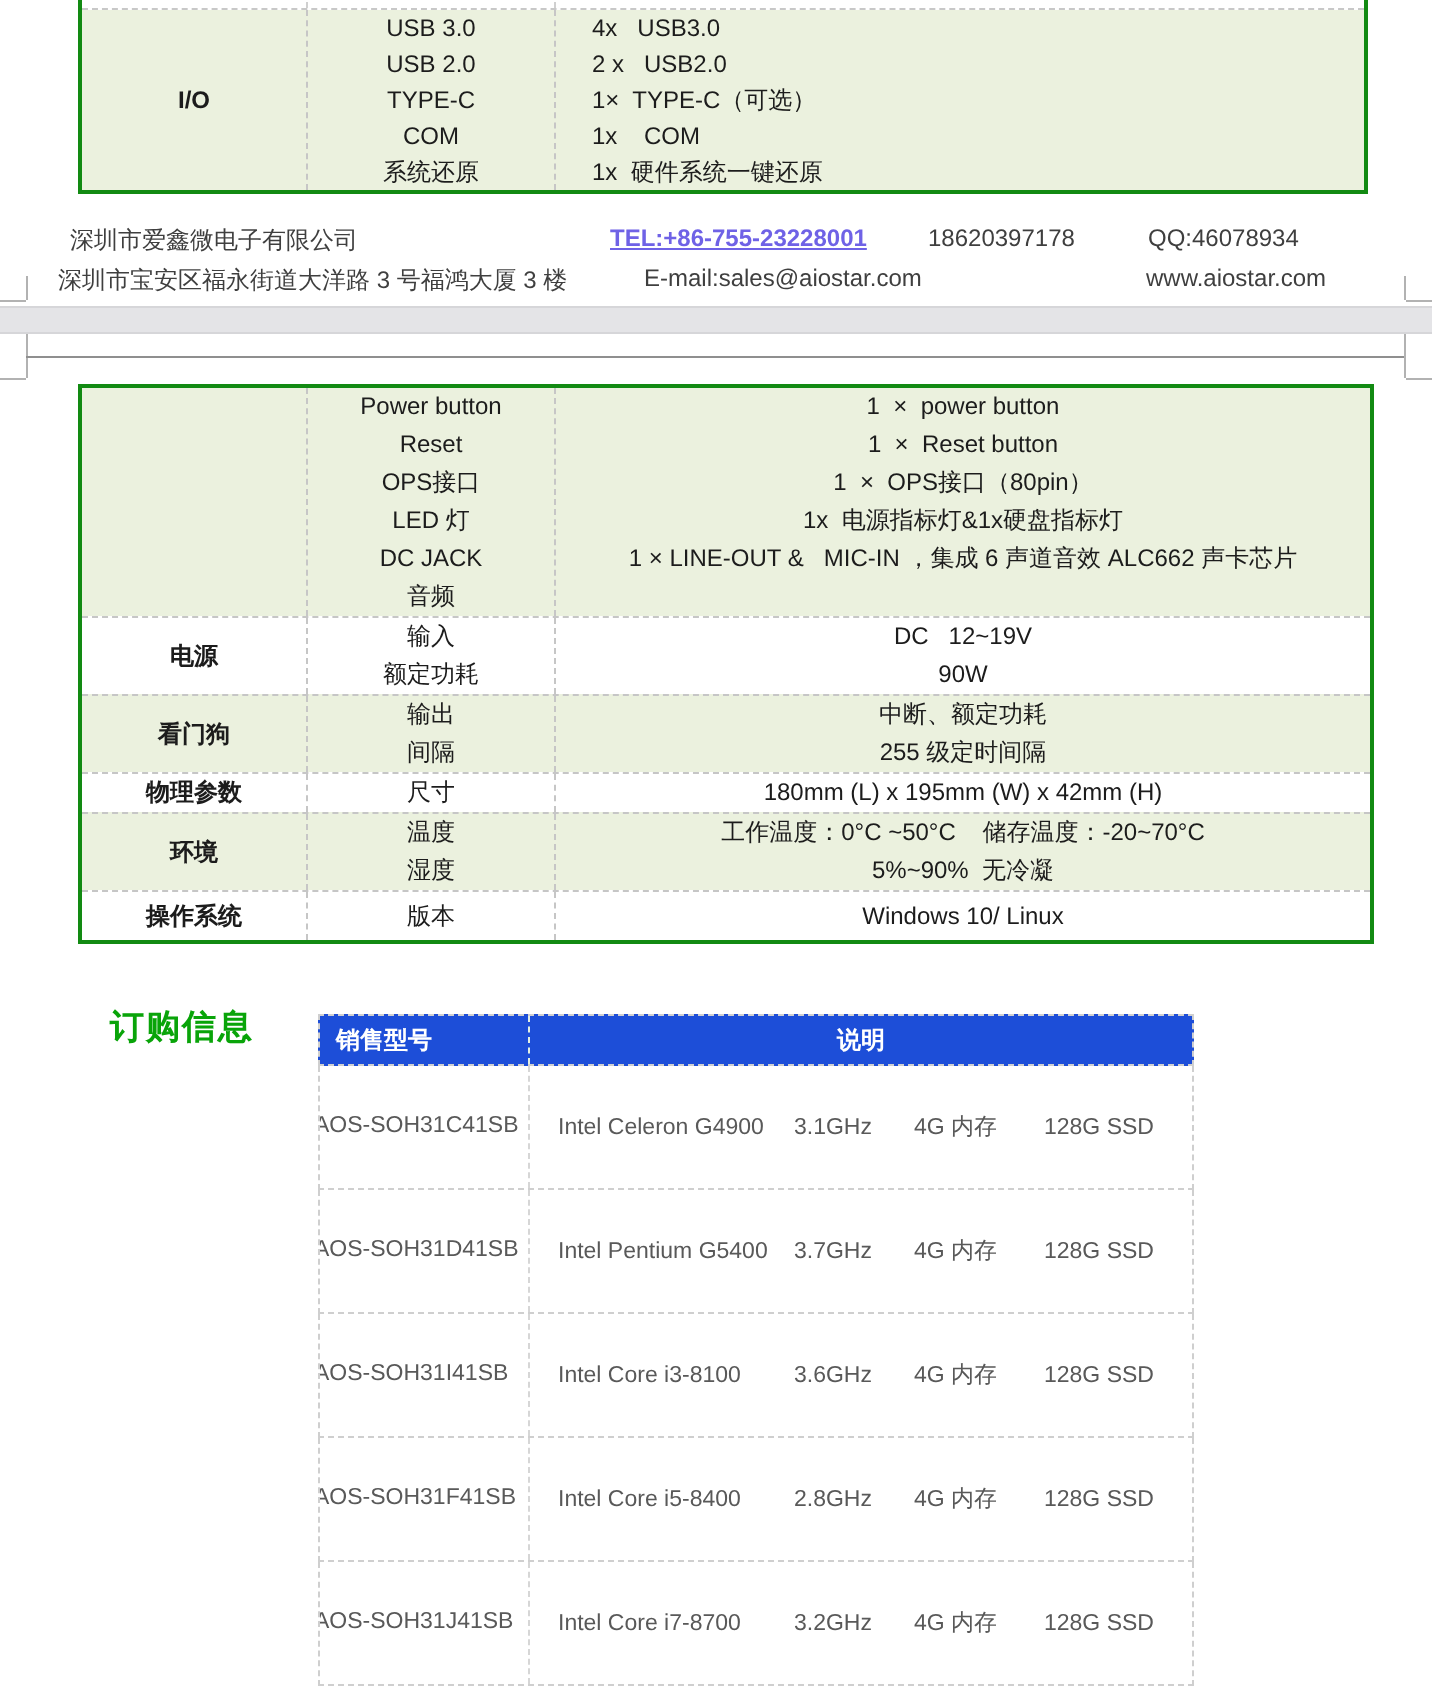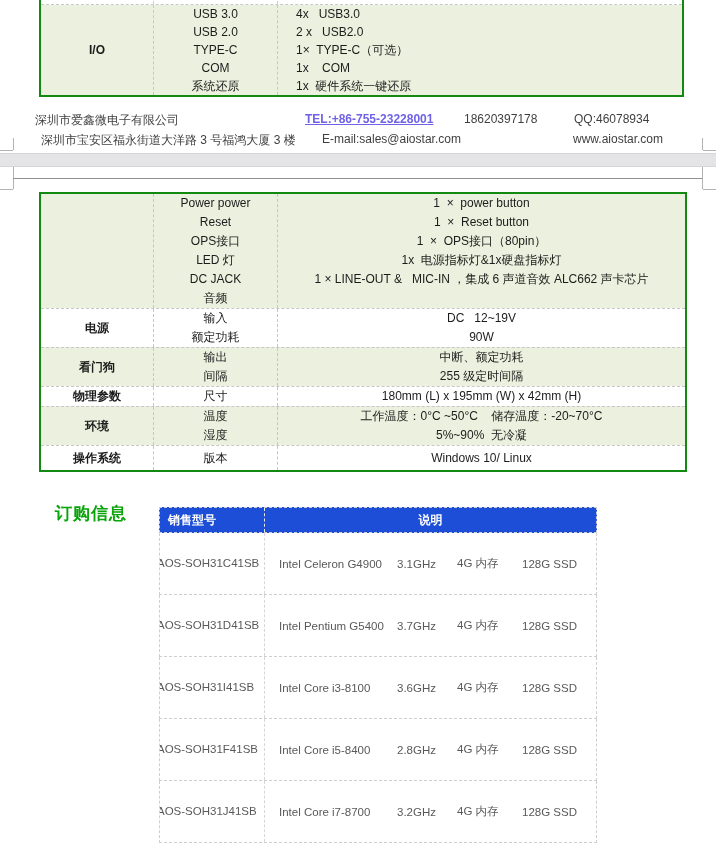--- a/index.html
+++ b/index.html
@@ -75,41 +75,41 @@
           <div class="cell">1x  硬件系统一键还原</div>
         </div>
     </div>
   </div>
 
   <div class="contact">
     <span style="left:35px;top:112px">深圳市爱鑫微电子有限公司</span>
     <span class="tel-link" style="left:305px;top:112px">TEL:+86-755-23228001</span>
     <span class="c-strong" style="left:464px;top:112px">18620397178</span>
     <span class="c-strong" style="left:574px;top:112px">QQ:46078934</span>
-    <span style="left:41px;top:132px">深圳市宝安区福永街道大洋路 3 号福鸿大厦 3 楼</span>
+    <span style="left:29px;top:132px">深圳市宝安区福永街道大洋路 3 号福鸿大厦 3 楼</span>
     <span class="c-strong" style="left:322px;top:132px">E-mail:sales@aiostar.com</span>
     <span class="c-strong" style="left:573px;top:132px">www.aiostar.com</span>
   </div>
 
   <div class="hairline" style="left:13px;top:138px;width:1px;height:12px"></div>
   <div class="hairline" style="left:0;top:150px;width:13px;height:1px"></div>
   <div class="hairline" style="left:702px;top:138px;width:1px;height:12px"></div>
   <div class="hairline" style="left:703px;top:150px;width:13px;height:1px"></div>
   <div class="band"></div>
   <div class="hairline" style="left:13px;top:167px;width:1px;height:22px"></div>
   <div class="hairline" style="left:0;top:189px;width:13px;height:1px"></div>
   <div class="hairline" style="left:702px;top:167px;width:1px;height:22px"></div>
   <div class="hairline" style="left:703px;top:189px;width:13px;height:1px"></div>
   <div class="longline"></div>
 
   <div class="spec-table t2" id="t2">
       <div class="block shaded">
         <div class="cat"></div>
         <div class="subcol">
-          <div class="cell">Power power</div>
+          <div class="cell">Power button</div>
           <div class="cell">Reset</div>
           <div class="cell">OPS接口</div>
           <div class="cell">LED 灯</div>
           <div class="cell">DC JACK</div>
           <div class="cell">音频</div>
         </div>
         <div class="valcol">
           <div class="cell">1  ×  power button</div>
           <div class="cell">1  ×  Reset button</div>
           <div class="cell">1  ×  OPS接口（80pin）</div>

